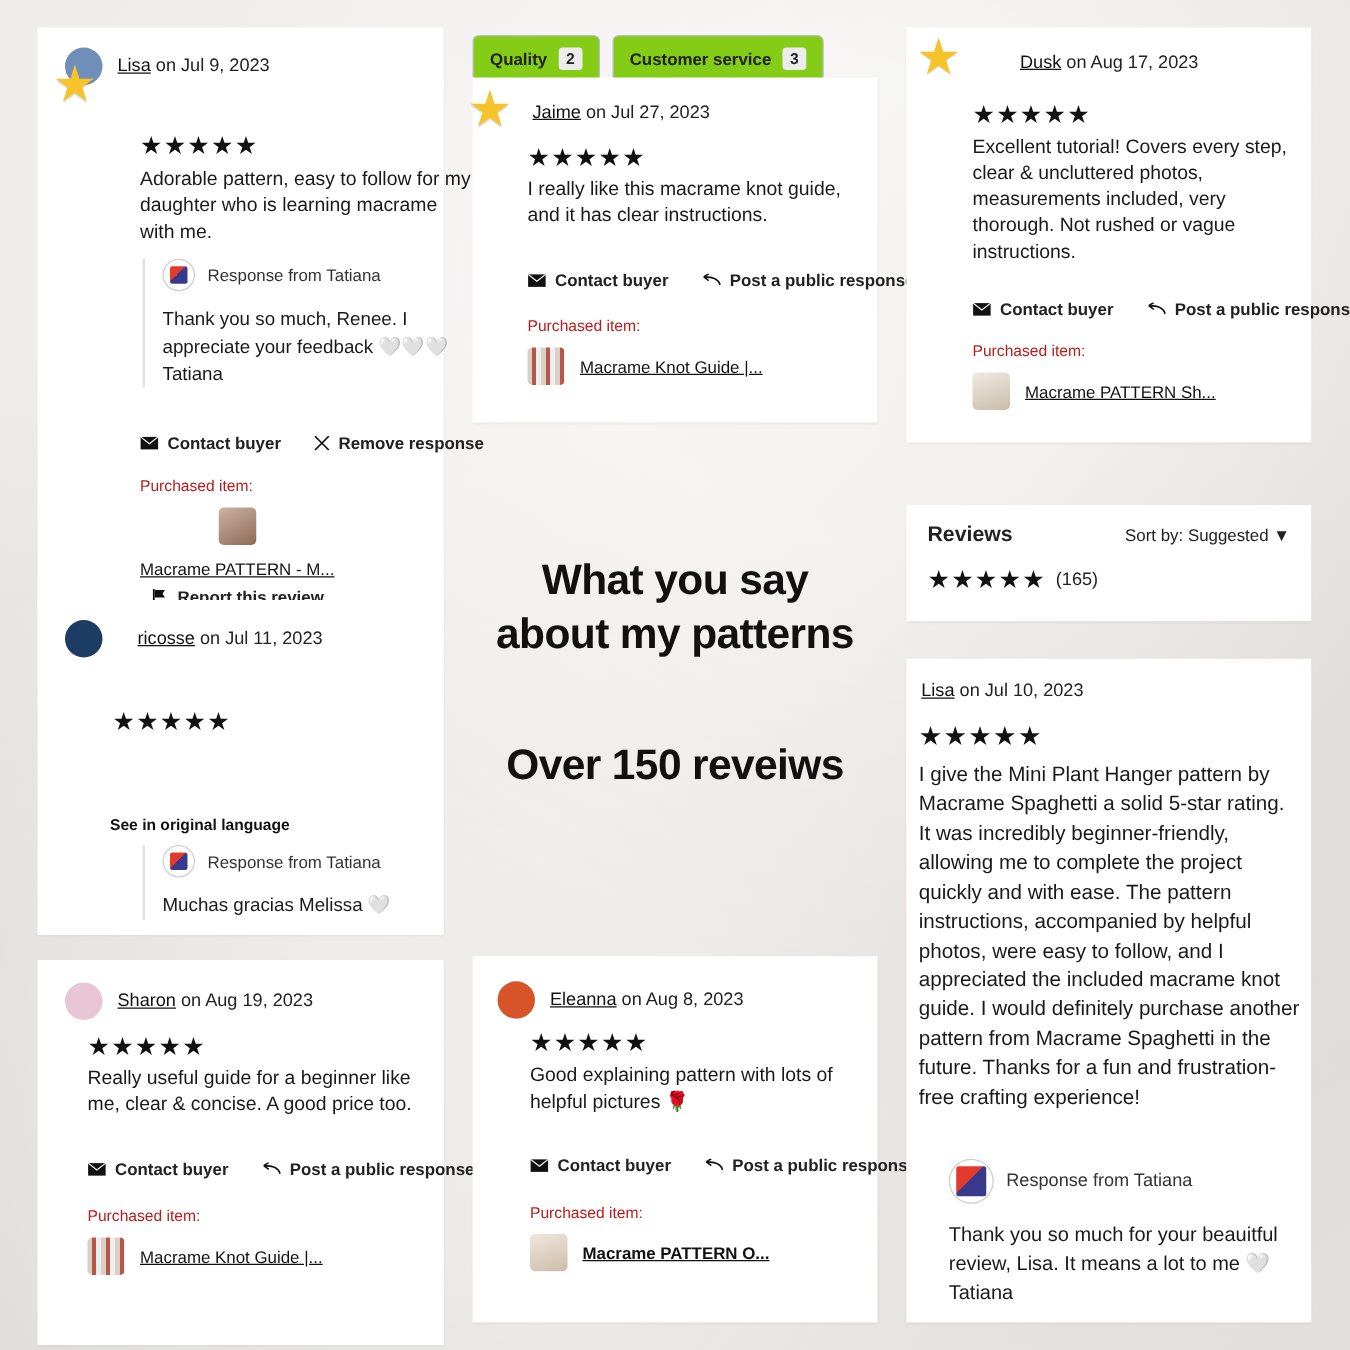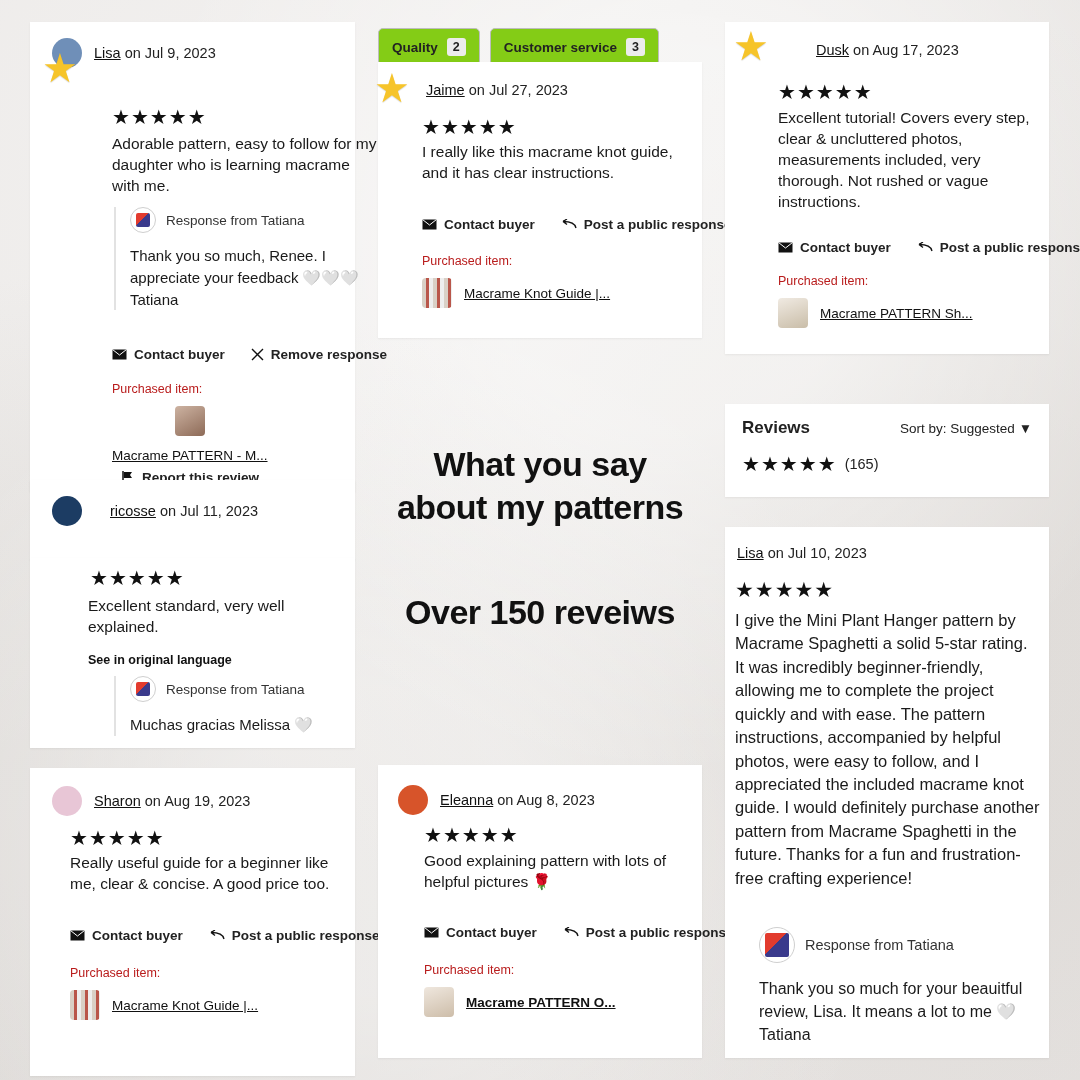--- a/index.html
+++ b/index.html
@@ -123,21 +123,20 @@
   <div style="position:absolute; left:22px; top:16px; display:flex; align-items:center; gap:28px;">
     <div class="avatar" style="background:#1c3c63;"></div>
     <div class="meta">
       <span class="uname">ricosse</span>
       <span>on Jul 11, 2023</span>
     </div>
   </div>
 </div>
 <div class="card" style="left:30px; top:558px; width:325px; height:190px;">
   <div class="stars" style="position:absolute; left:60px; top:10px;">★★★★★</div>
-  <div class="body-text" style="position:absolute; left:58px; top:38px; width:255px;">Excellent standard, very well explained.</div>
   <div class="see-orig" style="position:absolute; left:58px; top:95px;">See in original language</div>
   <div class="resp" style="position:absolute; left:82px; top:118px; width:245px;">
     <div class="resp-head">
       <div class="resp-av"></div>
       <div class="resp-name">Response from Tatiana</div>
     </div>
     <div class="resp-text">Muchas gracias Melissa 🤍</div>
   </div>
 </div>
 

